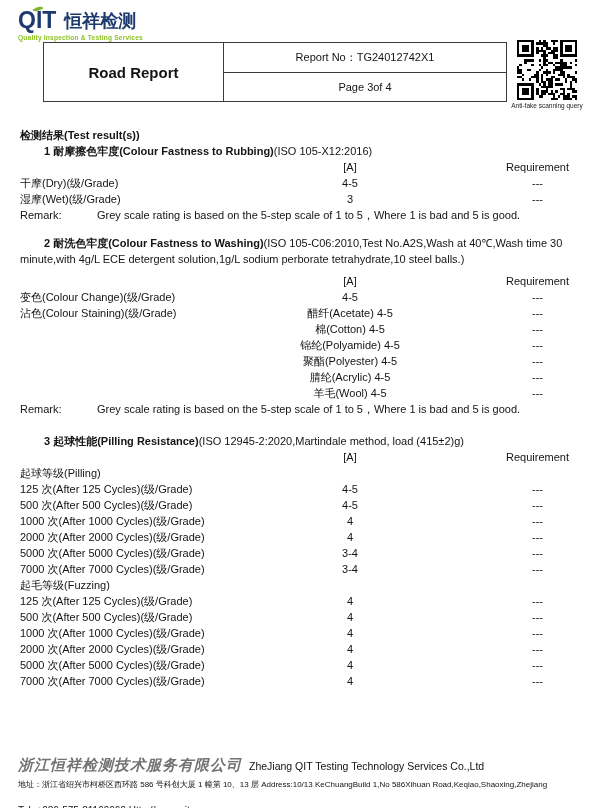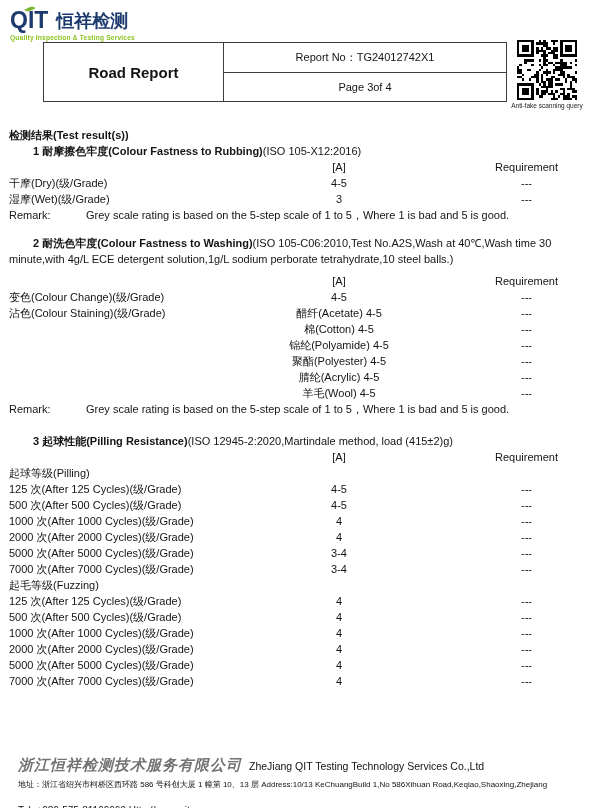--- a/index.html
+++ b/index.html
@@ -4,21 +4,21 @@
 <style>
   * { margin:0; padding:0; box-sizing:border-box; }
   html,body { background:#ffffff; }
   body {
     width:600px; height:808px; position:relative;
     font-family:"Liberation Sans", sans-serif; color:#141414;
     overflow:hidden;
   }
 
   
-  .logo { position:absolute; left:10px; top:8px; }
+  .logo { position:absolute; left:18px; top:8px; }
   .logo-top { display:flex; align-items:flex-end; gap:8px; position:relative; }
   .logo-qit {
     font-size:23px; font-weight:bold; color:#1c3a6e; letter-spacing:0px;
     line-height:24px; position:relative;
   }
   .leaf {
     position:absolute; left:15px; top:-1px; width:10px; height:4px;
     background:#7cb52d; border-radius:0 80% 0 80%;
     transform:rotate(-28deg);
   }
@@ -44,21 +44,21 @@
 
   
   .qr-box { position:absolute; left:517px; top:40px; width:60px; height:60px; }
   .qr-box svg { width:60px; height:60px; shape-rendering:crispEdges; }
   .qr-caption {
     position:absolute; left:499px; top:102px; width:96px;
     font-size:6.5px; text-align:center; color:#222;
   }
 
   
-  .body { position:absolute; left:9px; top:127px; width:560px; font-size:11px; }
+  .body { position:absolute; left:20px; top:127px; width:560px; font-size:11px; }
   .line { line-height:16px; }
   .bold { font-weight:bold; }
   .sec-title { line-height:16px; }
   .sec-title b { font-weight:bold;margin-left:24px; }
   .grid { display:grid; grid-template-columns:230px 200px 130px; line-height:16px; }
   .val { text-align:center; }
   .req { text-align:center; padding-left:45px; }
   .remark { display:flex; line-height:16px; }
   .remark-label { width:77px; flex:none; }
   .mt12 { margin-top:12px; }

